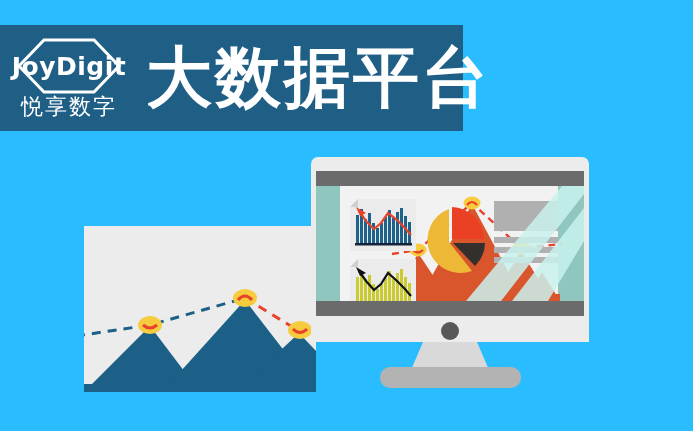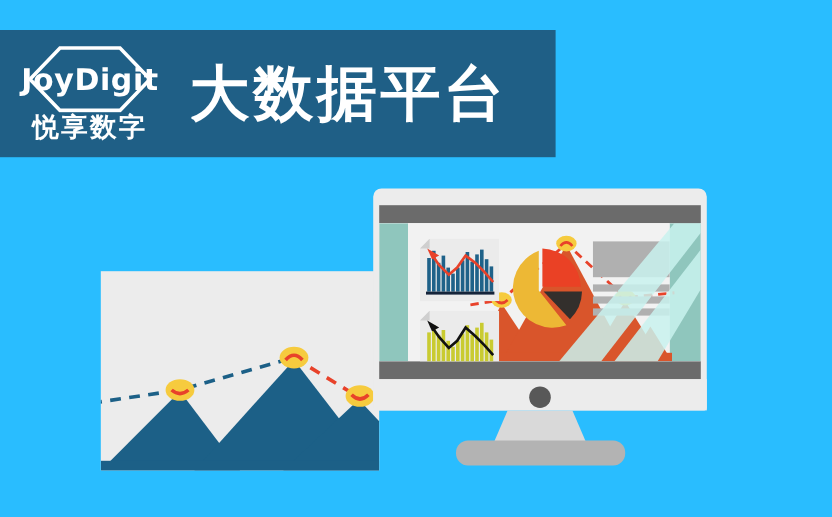--- a/index.html
+++ b/index.html
@@ -23,25 +23,25 @@
     display:flex;flex-direction:column;align-items:center;justify-content:center;
   }
   .hexwrap{position:relative;width:110px;height:56px;display:flex;align-items:center;justify-content:center;}
   .hexwrap svg{position:absolute;left:50%;top:50%;transform:translate(-50%,-50%);}
   .logo-word{
     position:relative;z-index:3;color:#ffffff;font-size:25px;font-weight:bold;
     letter-spacing:0.5px;font-family:"DejaVu Sans", sans-serif;white-space:nowrap;
     line-height:1;
   }
   .logo-cn{
-    margin-top:2px;color:#ffffff;font-size:22px;font-weight:bold;letter-spacing:2px;
+    margin-top:2px;color:#ffffff;font-size:22px;font-weight:normal;letter-spacing:2px;
     font-family:"DejaVu Sans", sans-serif;line-height:1;white-space:nowrap;
   }
   .banner-title{
-    margin-left:22px;color:#ffffff;font-size:50px;font-weight:bold;letter-spacing:3px;
+    margin-left:22px;color:#ffffff;font-size:66px;font-weight:bold;letter-spacing:3px;
     font-family:"DejaVu Sans", sans-serif;line-height:1;white-space:nowrap;text-align:right;
   }
 
   
   .left-panel{
     position:absolute;left:84px;top:226px;width:232px;height:166px;
     background:#ececec;overflow:visible;
   }
   .left-panel svg{position:absolute;left:0;top:0;}
 

